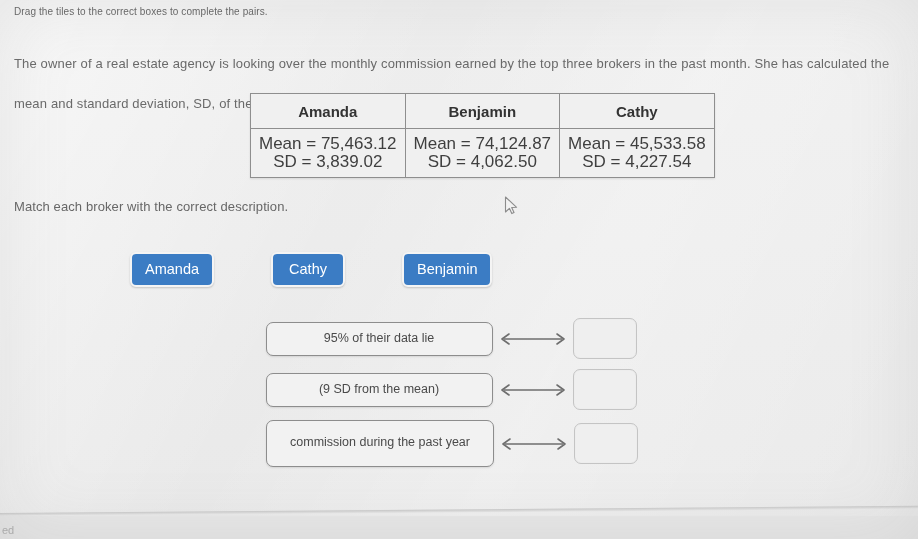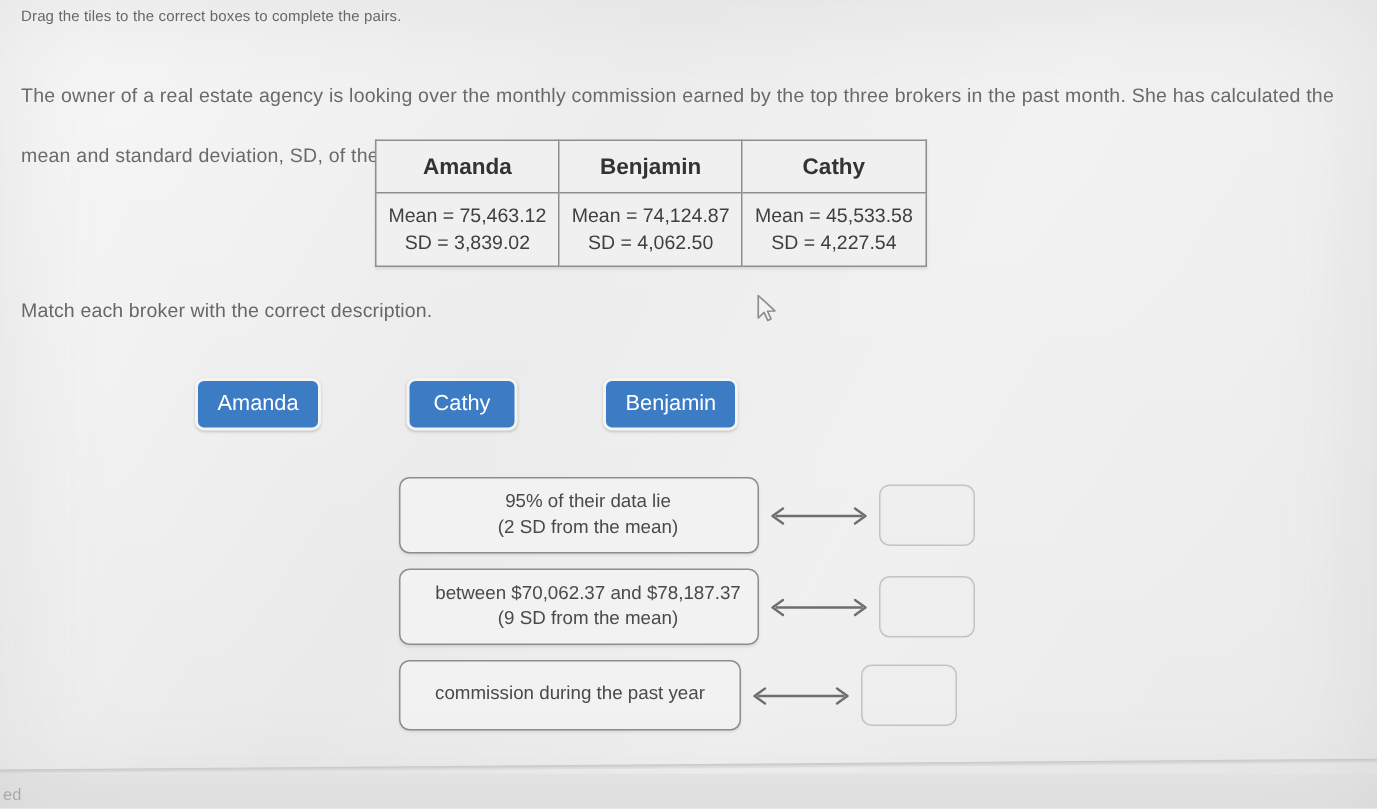--- a/index.html
+++ b/index.html
@@ -63,21 +63,21 @@
     color: #3f3f3f;
     background: #f0f0f0;
   }
   .stats-table th {
     font-size: 15px;
     font-weight: bold;
     height: 26px;
     color: #333333;
   }
   .stats-table td {
-    font-size: 13px;
+    font-size: 17px;
     line-height: 18px;
     height: 40px;
     white-space: nowrap;
   }
   .cell-line { display: block; }
 
   
   .instr-match {
     position: absolute;
     left: 14px;
@@ -133,21 +133,21 @@
   }
   .desc-box {
     width: 220px;
     background: #f2f2f2;
     border: 1.5px solid #8d8d8d;
     border-radius: 7px;
     text-align: center;
     font-size: 12.5px;
     line-height: 17px;
     color: #4a4a4a;
-    padding: 7px 3px 8px 15px;
+    padding: 7px 3px 8px 2px;
     box-shadow: 0 1px 2px rgba(0,0,0,0.10);
     white-space: nowrap;
   }
   .desc-box.tall { padding: 13px 3px 15px 3px; }
   .desc-line { display: block; }
 
   .arrow {
     width: 72px;
     height: 16px;
     margin: 0 2px 0 4px;
@@ -248,33 +248,31 @@
     <div class="tile">Amanda</div>
     <div class="tile">Cathy</div>
     <div class="tile">Benjamin</div>
   </div>
 
   <div class="rows">
 
     <div class="match-row">
       <div class="desc-box">
         <span class="desc-line">95% of their data lie</span>
-        <span class="desc-line">(2 SD from the mean)</span>
       </div>
       <svg class="arrow" viewBox="0 0 72 16">
         <line x1="7" y1="8" x2="65" y2="8" stroke="#6e6e6e" stroke-width="1.6"></line>
         <polyline points="12,3 5,8 12,13" fill="none" stroke="#6e6e6e" stroke-width="1.6" stroke-linecap="round" stroke-linejoin="round"></polyline>
         <polyline points="60,3 67,8 60,13" fill="none" stroke="#6e6e6e" stroke-width="1.6" stroke-linecap="round" stroke-linejoin="round"></polyline>
       </svg>
       <div class="drop-box"></div>
     </div>
 
     <div class="match-row">
       <div class="desc-box">
-        <span class="desc-line">between $70,062.37 and $78,187.37</span>
         <span class="desc-line">(9 SD from the mean)</span>
       </div>
       <svg class="arrow" viewBox="0 0 72 16">
         <line x1="7" y1="8" x2="65" y2="8" stroke="#6e6e6e" stroke-width="1.6"></line>
         <polyline points="12,3 5,8 12,13" fill="none" stroke="#6e6e6e" stroke-width="1.6" stroke-linecap="round" stroke-linejoin="round"></polyline>
         <polyline points="60,3 67,8 60,13" fill="none" stroke="#6e6e6e" stroke-width="1.6" stroke-linecap="round" stroke-linejoin="round"></polyline>
       </svg>
       <div class="drop-box"></div>
     </div>
 

